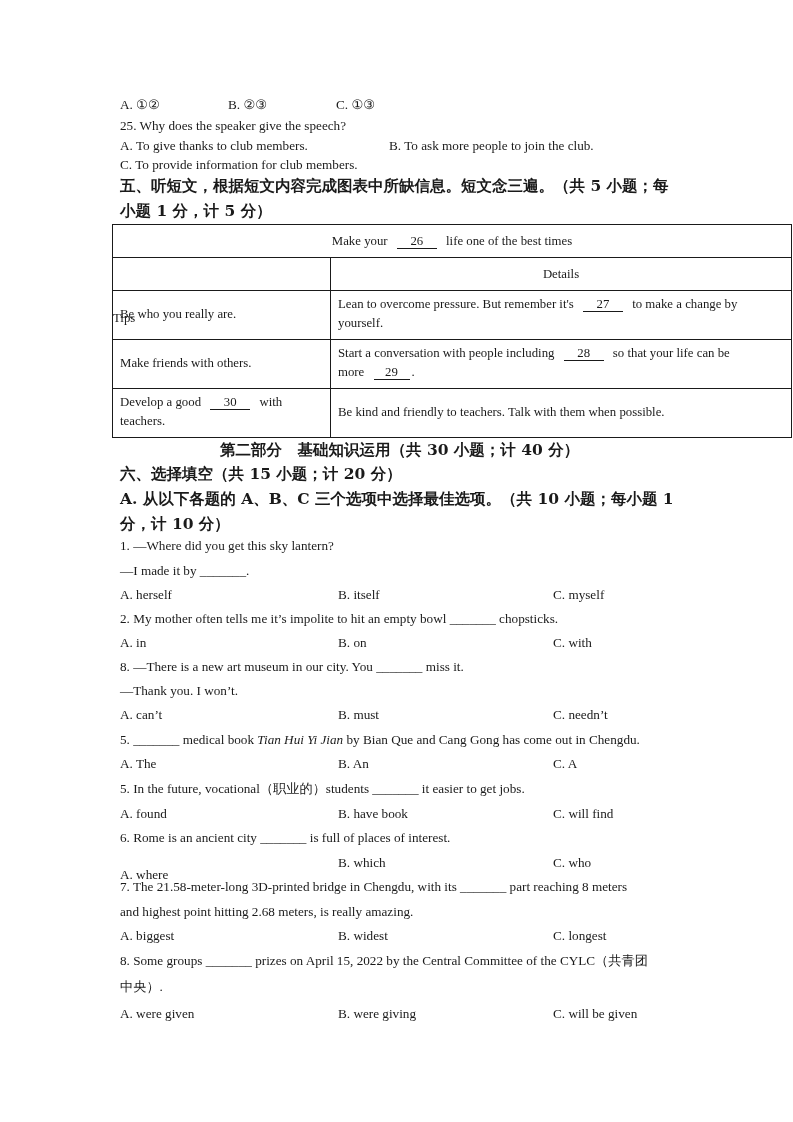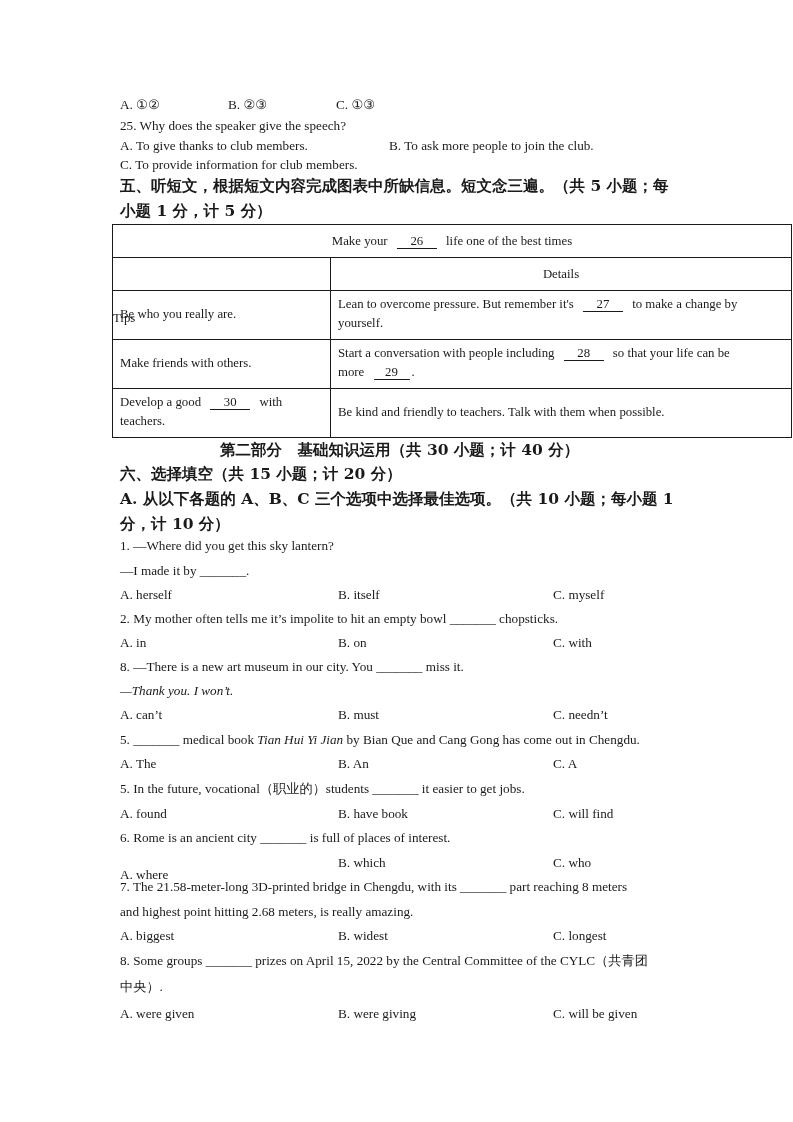--- a/index.html
+++ b/index.html
@@ -84,21 +84,21 @@
 <div class="opt" style="left:120px;top:587px;">A. herself</div>
 <div class="opt" style="left:338px;top:587px;">B. itself</div>
 <div class="opt" style="left:553px;top:587px;">C. myself</div>
 
 <div class="abs t13" style="left:120px;top:611px;">2. My mother often tells me it’s impolite to hit an empty bowl _______ chopsticks.</div>
 <div class="opt" style="left:120px;top:635px;">A. in</div>
 <div class="opt" style="left:338px;top:635px;">B. on</div>
 <div class="opt" style="left:553px;top:635px;">C. with</div>
 
 <div class="abs t13" style="left:120px;top:659px;">8. —There is a new art museum in our city. You _______ miss it.</div>
-<div class="abs t13" style="left:120px;top:683px;font-style:italic;">—Thank you. I won’t.</div>
+<div class="abs t13" style="left:120px;top:683px;">—Thank you. I won’t.</div>
 <div class="opt" style="left:120px;top:707px;">A. can’t</div>
 <div class="opt" style="left:338px;top:707px;">B. must</div>
 <div class="opt" style="left:553px;top:707px;">C. needn’t</div>
 
 <div class="abs t13" style="left:120px;top:732px;">
   <span>5. _______ medical book </span><i>Tian Hui Yi Jian</i><span> by Bian Que and Cang Gong has come out in Chengdu.</span>
 </div>
 <div class="opt" style="left:120px;top:756px;">A. The</div>
 <div class="opt" style="left:338px;top:756px;">B. An</div>
 <div class="opt" style="left:553px;top:756px;">C. A</div>

